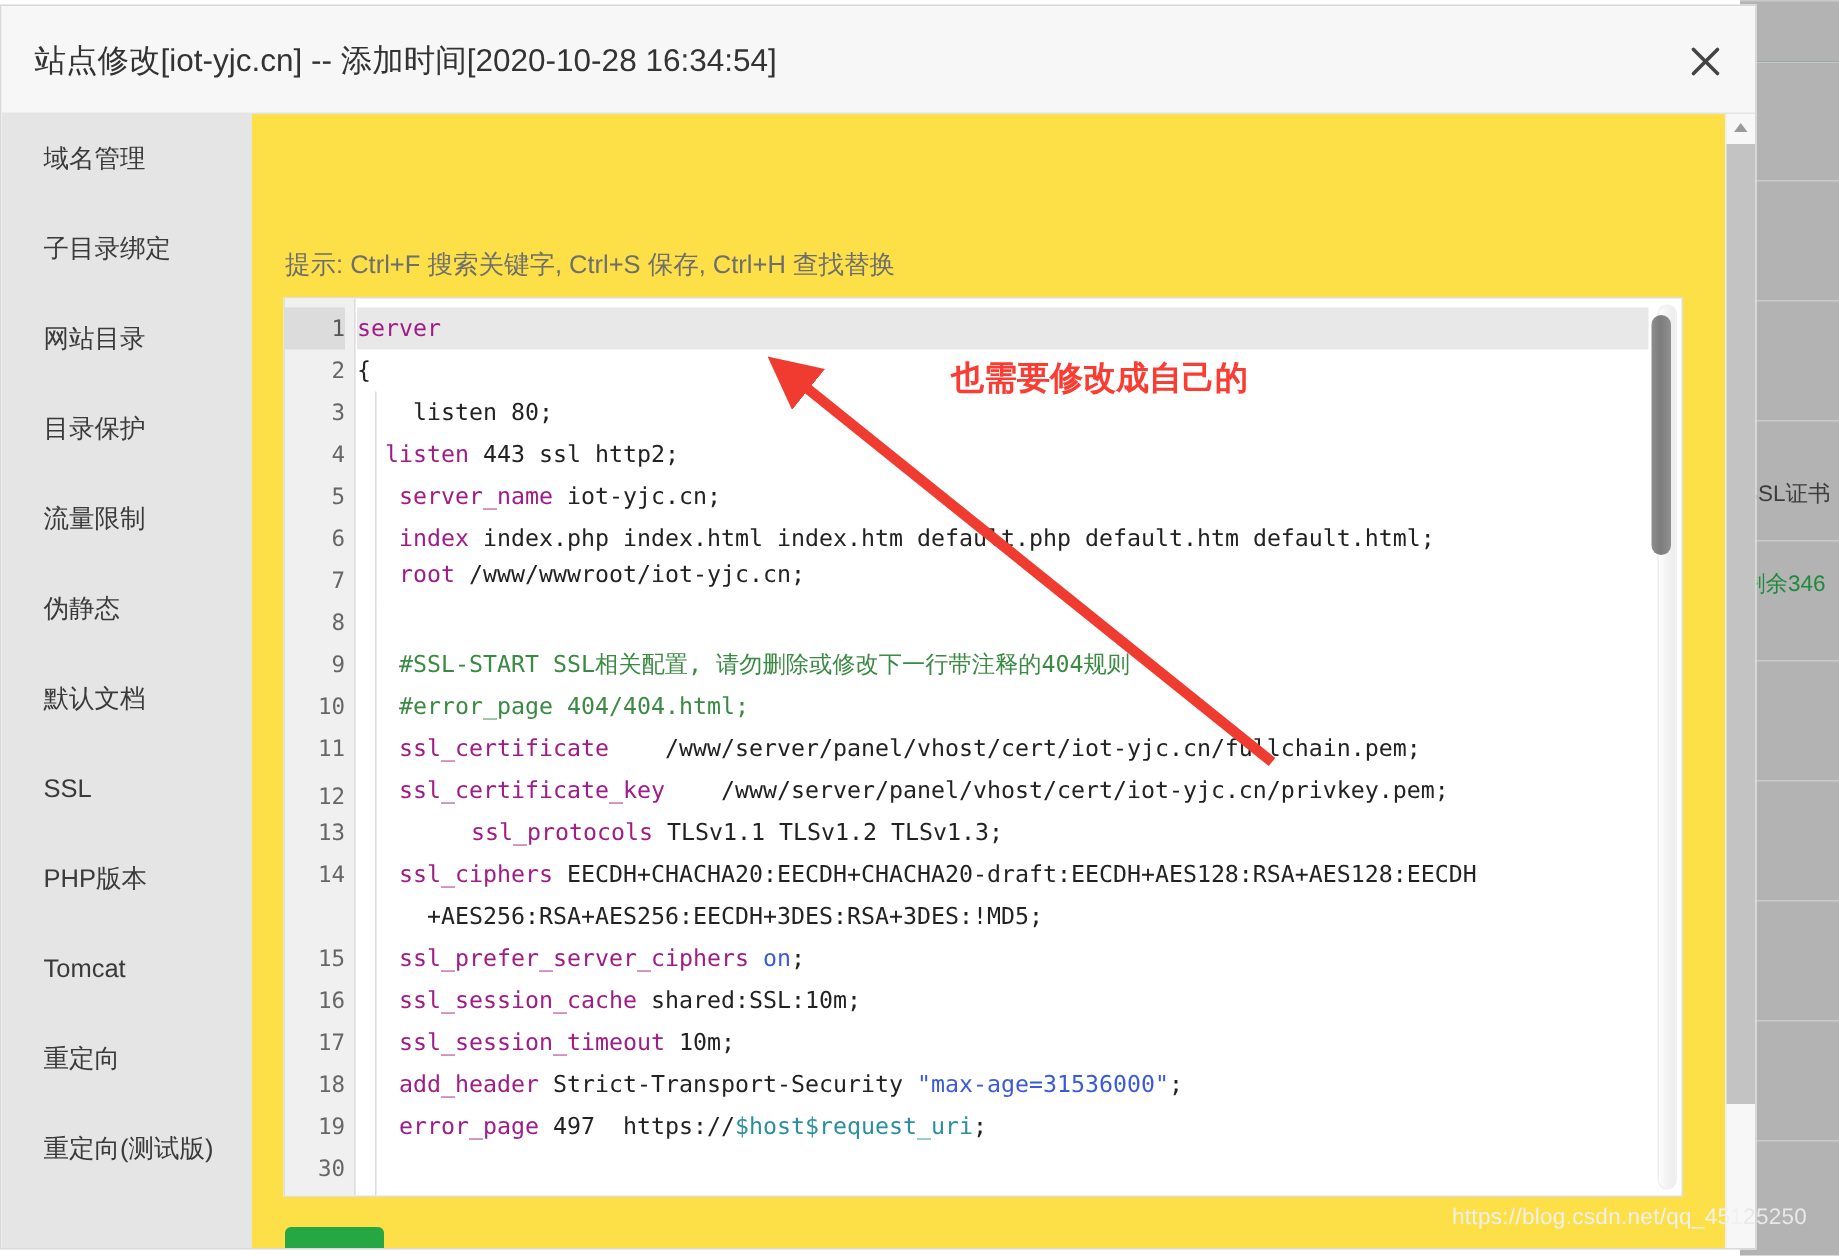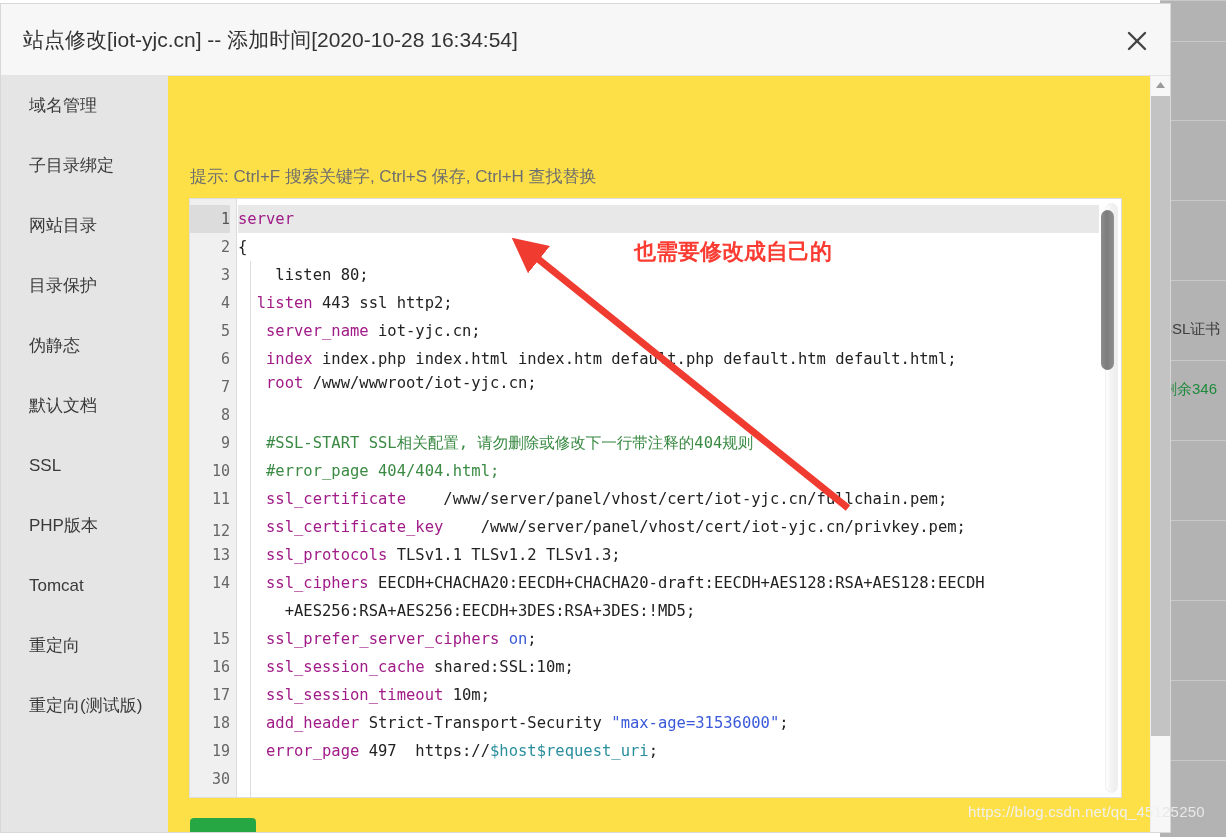--- a/index.html
+++ b/index.html
@@ -211,20 +211,21 @@
     </button>
   </div>
 
   <div id="modal-body">
 
     <div id="sidebar">
         <div class="side-item">域名管理</div>
         <div class="side-item">子目录绑定</div>
         <div class="side-item">网站目录</div>
         <div class="side-item">目录保护</div>
+        <div class="side-item">流量限制</div>
         <div class="side-item">伪静态</div>
         <div class="side-item">默认文档</div>
         <div class="side-item">SSL</div>
         <div class="side-item">PHP版本</div>
         <div class="side-item">Tomcat</div>
         <div class="side-item">重定向</div>
         <div class="side-item">重定向(测试版)</div>
       </div>
 
     <div id="content">
@@ -260,21 +261,21 @@
             <div class="cl" style="top: 62px;"><span>    listen 80;</span></div>
             <div class="cl" style="top: 90px;"><span>  </span><span class="kw">listen</span><span> 443 ssl http2;</span></div>
             <div class="cl" style="top: 118px;"><span>   </span><span class="kw">server_name</span><span> iot-yjc.cn;</span></div>
             <div class="cl" style="top: 146px;"><span>   </span><span class="kw">index</span><span> index.php index.html index.htm default.php default.htm default.html;</span></div>
             <div class="cl" style="top: 170px;"><span>   </span><span class="kw">root</span><span> /www/wwwroot/iot-yjc.cn;</span></div>
             <div class="cl" style="top: 202px;"><span></span></div>
             <div class="cl" style="top: 230px;"><span class="cm">   #SSL-START SSL相关配置, 请勿删除或修改下一行带注释的404规则</span></div>
             <div class="cl" style="top: 258px;"><span class="cm">   #error_page 404/404.html;</span></div>
             <div class="cl" style="top: 286px;"><span>   </span><span class="kw">ssl_certificate</span><span>    /www/server/panel/vhost/cert/iot-yjc.cn/fullchain.pem;</span></div>
             <div class="cl" style="top: 314px;"><span>   </span><span class="kw">ssl_certificate_key</span><span>    /www/server/panel/vhost/cert/iot-yjc.cn/privkey.pem;</span></div>
-            <div class="cl" style="top: 342px;"><span>   </span><span class="kw">ssl_protocols</span><span> TLSv1.1 TLSv1.2 TLSv1.3;</span></div>
+            <div class="cl" style="top: 342px; margin-left: 48px;"><span>   </span><span class="kw">ssl_protocols</span><span> TLSv1.1 TLSv1.2 TLSv1.3;</span></div>
             <div class="cl" style="top: 370px;"><span>   </span><span class="kw">ssl_ciphers</span><span> EECDH+CHACHA20:EECDH+CHACHA20-draft:EECDH+AES128:RSA+AES128:EECDH</span></div>
             <div class="cl" style="top: 398px;"><span>     +AES256:RSA+AES256:EECDH+3DES:RSA+3DES:!MD5;</span></div>
             <div class="cl" style="top: 426px;"><span>   </span><span class="kw">ssl_prefer_server_ciphers</span><span> </span><span class="bool">on</span><span>;</span></div>
             <div class="cl" style="top: 454px;"><span>   </span><span class="kw">ssl_session_cache</span><span> shared:SSL:10m;</span></div>
             <div class="cl" style="top: 482px;"><span>   </span><span class="kw">ssl_session_timeout</span><span> 10m;</span></div>
             <div class="cl" style="top: 510px;"><span>   </span><span class="kw">add_header</span><span> Strict-Transport-Security </span><span class="str">"max-age=31536000"</span><span>;</span></div>
             <div class="cl" style="top: 538px;"><span>   </span><span class="kw">error_page</span><span> 497  https://</span><span class="var">$host$request_uri</span><span>;</span></div>
             <div class="cl" style="top: 566px;"><span></span></div>
             <div class="cl" style="top: 594px;"></div>
             <div class="indent-guide" style="top: 62px; height: 140px;"></div>

